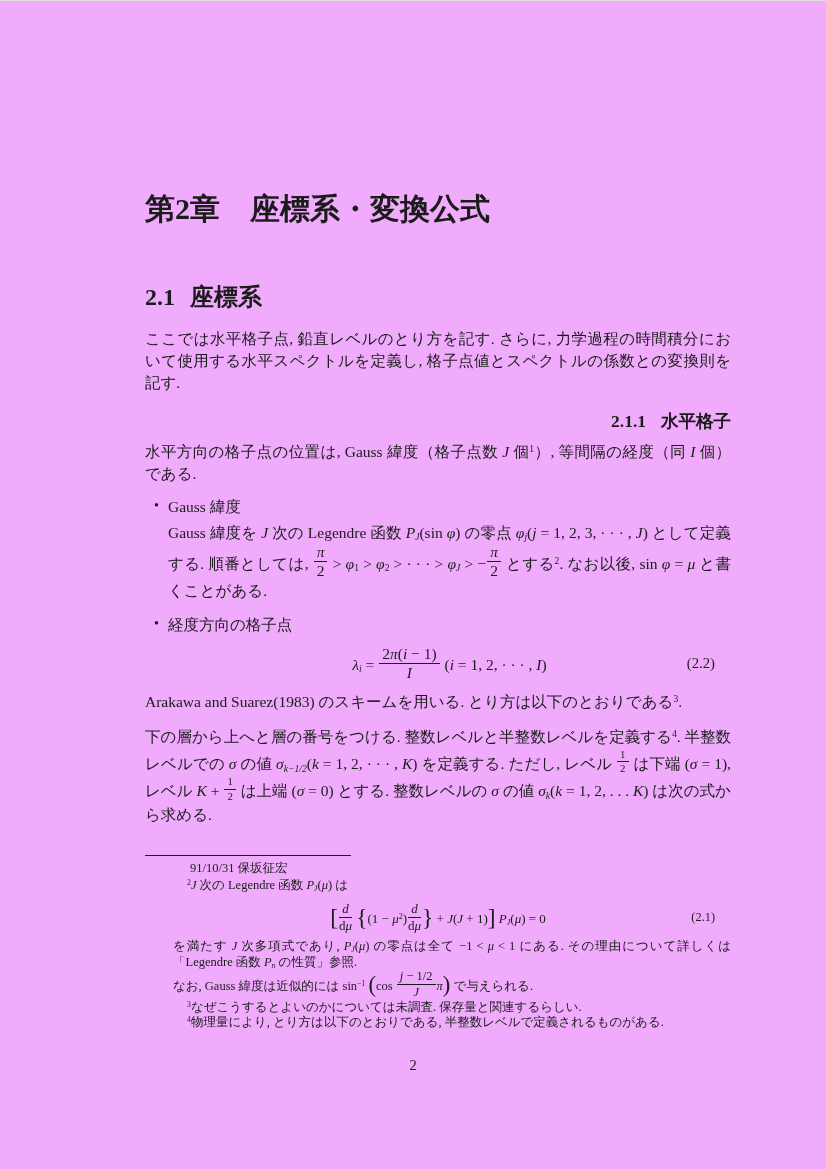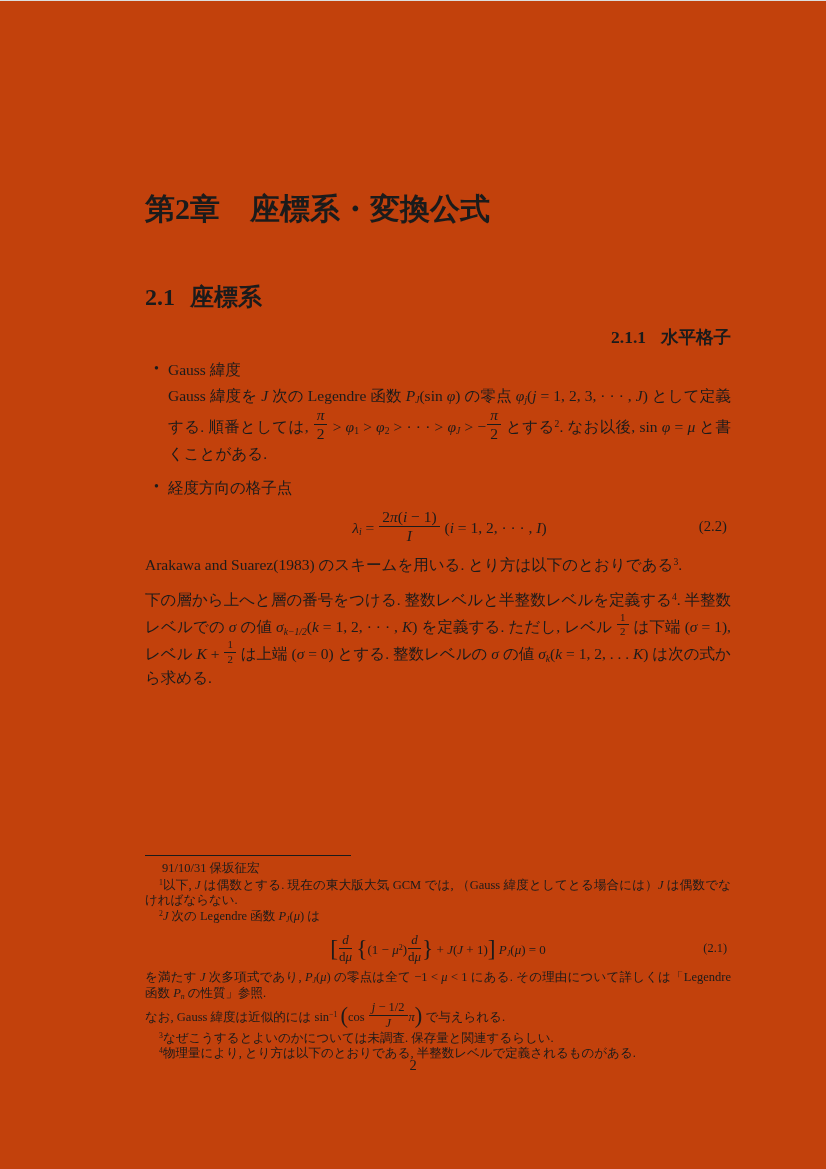--- a/index.html
+++ b/index.html
@@ -1,18 +1,18 @@
 <!DOCTYPE html>
 <html><head>
 <meta charset="utf-8">
 <style>
   html,body { margin:0; padding:0; background:#e8e8e8; }
   .page {
     position:relative; width:826px; height:1169px; margin:0 auto;
-    background:#c2410c; color:#1b1b1b; overflow:hidden;
+    background:#f0abfc; color:#1b1b1b; overflow:hidden;
     font-family:"Liberation Serif","DejaVu Serif",serif;
     border-top:1px solid #ddd;
   }
   .content { position:absolute; left:145px; top:0; width:586px; }
 
   h1.chapter { margin:190px 0 0; font-size:30px; line-height:36px; font-weight:bold; }
   h1.chapter .hnum { font-family:"Liberation Serif","DejaVu Serif",serif; }
   .htitle { font-family:"Liberation Sans","DejaVu Sans",sans-serif; }
   .ch-gap { display:inline-block; width:30px; }
   .h-gap  { display:inline-block; width:15px; }
@@ -26,54 +26,56 @@
 
   ul.bullets { list-style:none; margin:11px 0 0; padding:0 0 0 23px; font-size:15.5px; }
   ul.bullets li { position:relative; }
   ul.bullets li + li { margin-top:12px; }
   .dot { position:absolute; left:-14px; top:-1px; font-size:14px; }
   .b-head { line-height:22px; }
   .b-body { margin-top:4px; line-height:22px; text-align:justify; }
   .b-body p { margin:5px 0 0; }
 
   .eqrow { position:relative; text-align:center; margin:10px 0 10px; line-height:normal; }
-  .eqno { position:absolute; right:4px; top:50%; transform:translateY(-50%); font-size:0.95em;margin-left:8px; }
+  .eqno { position:absolute; right:16px; top:50%; transform:translateY(-50%); font-size:0.95em;margin-left:8px; }
 
   .mi { font-style:italic; }
   .mr { font-style:normal; }
   sup { font-size:0.62em; line-height:0; vertical-align:0.5em; }
   sub { font-size:0.62em; line-height:0; vertical-align:-0.25em; }
   .frac { display:inline-block; vertical-align:-0.5em; text-align:center; line-height:1.05; padding:0 1px; }
   .frac .num { display:block; border-bottom:1px solid #1b1b1b; padding:0 3px 1px; }
   .frac .den { display:block; padding-top:1px; }
   .sfrac { font-size:0.7em; vertical-align:-0.3em; }
   .big { font-size:1.8em; line-height:0; vertical-align:-0.08em; font-weight:normal; }
 
   .footnotes { position:absolute; left:145px; top:854px; width:586px; font-size:12.5px; line-height:15.5px; }
   .fnrule { width:206px; border-top:1px solid #1b1b1b; margin-bottom:5px; }
-  .fn { text-align:justify; }
+  .fn { text-align:justify;margin-left:28px; }
   .fn.indent { text-indent:14px; }
   .fn.date { text-indent:17px; margin-bottom:1px; }
   .fn-eq { margin:9px 0 7px; font-size:13px; }
 
   .pageno { position:absolute; left:0; right:0; top:1056px; text-align:center; font-size:14.5px; }
 </style>
 </head>
 <body>
 
 <div class="page">
   <div class="content">
 
     <h1 class="chapter"><span class="hnum">第2章</span><span class="ch-gap"></span><span class="htitle">座標系・変換公式</span></h1>
 
     <h2 class="section"><span class="hnum">2.1</span><span class="h-gap"></span><span class="htitle">座標系</span></h2>
 
+    <p class="body intro"><span class="mr">ここでは水平格子点, 鉛直レベルのとり方を記す. さらに, 力学過程の時間積分において使用する水平スペクトルを定義し, 格子点値とスペクトルの係数との変換則を記す.</span></p>
 
     <h3 class="subsection"><span class="hnum">2.1.1</span><span class="h-gap"></span><span class="htitle">水平格子</span></h3>
 
+    <p class="body"><span class="mr">水平方向の格子点の位置は, Gauss 緯度（格子点数 </span><span class="mi">J</span><span class="mr"> 個</span><sup>1</sup><span class="mr">）, 等間隔の経度（同 </span><span class="mi">I</span><span class="mr"> 個）である.</span></p>
 
     <ul class="bullets">
       <li>
         <div class="b-head"><span class="dot">•</span><span><span class="mr">Gauss 緯度</span></span></div>
         <div class="b-body"><span class="mr">Gauss 緯度を </span><span class="mi">J</span><span class="mr"> 次の Legendre 函数 </span><span class="mi">P</span><sub class="mi">J</sub><span class="mr">(sin </span><span class="mi">φ</span><span class="mr">) の零点 </span><span class="mi">φ</span><sub class="mi">j</sub><span class="mr">(</span><span class="mi">j</span><span class="mr"> = 1, 2, 3, · · · , </span><span class="mi">J</span><span class="mr">) として定義する. 順番としては, </span><span class="frac"><span class="num"><span class="mi">π</span></span><span class="den"><span class="mr">2</span></span></span><span class="mr"> &gt; </span><span class="mi">φ</span><sub>1</sub><span class="mr"> &gt; </span><span class="mi">φ</span><sub>2</sub><span class="mr"> &gt; · · · &gt; </span><span class="mi">φ</span><sub class="mi">J</sub><span class="mr"> &gt; −</span><span class="frac"><span class="num"><span class="mi">π</span></span><span class="den"><span class="mr">2</span></span></span><span class="mr"> とする</span><sup>2</sup><span class="mr">.  なお以後, sin </span><span class="mi">φ</span><span class="mr"> = </span><span class="mi">μ</span><span class="mr"> と書くことがある.</span></div>
       </li>
       <li>
         <div class="b-head"><span class="dot">•</span><span><span class="mr">経度方向の格子点</span></span></div>
         <div class="b-body">
           <div class="eqrow">
@@ -87,21 +89,20 @@
 
     <p class="body"><span class="mr">Arakawa and Suarez(1983) のスキームを用いる. とり方は以下のとおりである</span><sup>3</sup><span class="mr">.</span></p>
 
     <p class="body levels"><span class="mr">下の層から上へと層の番号をつける. 整数レベルと半整数レベルを定義する</span><sup>4</sup><span class="mr">.  半整数レベルでの </span><span class="mi">σ</span><span class="mr"> の値 </span><span class="mi">σ</span><sub class="mi">k−1/2</sub><span class="mr">(</span><span class="mi">k</span><span class="mr"> = 1, 2, · · · , </span><span class="mi">K</span><span class="mr">) を定義する. ただし, レベル </span><span class="frac sfrac"><span class="num"><span class="mr">1</span></span><span class="den"><span class="mr">2</span></span></span><span class="mr"> は下端 (</span><span class="mi">σ</span><span class="mr"> = 1), レベル </span><span class="mi">K</span><span class="mr"> + </span><span class="frac sfrac"><span class="num"><span class="mr">1</span></span><span class="den"><span class="mr">2</span></span></span><span class="mr"> は上端 (</span><span class="mi">σ</span><span class="mr"> = 0) とする. 整数レベルの </span><span class="mi">σ</span><span class="mr"> の値 </span><span class="mi">σ</span><sub class="mi">k</sub><span class="mr">(</span><span class="mi">k</span><span class="mr"> = 1, 2, . . . </span><span class="mi">K</span><span class="mr">) は次の式から求める.</span></p>
 
   </div>
 
   <div class="footnotes">
     <div class="fnrule"></div>
     <div class="fn date">91/10/31 保坂征宏</div>
-    <div class="fn indent"><sup>1</sup><span class="mr">以下, </span><span class="mi">J</span><span class="mr"> は偶数とする. 現在の東大版大気 GCM では, （Gauss 緯度としてとる場合には）</span><span class="mi">J</span><span class="mr"> は偶数でなければならない.</span></div>
     <div class="fn indent"><sup>2</sup><span class="mi">J</span><span class="mr"> 次の Legendre 函数 </span><span class="mi">P</span><sub class="mi">J</sub><span class="mr">(</span><span class="mi">μ</span><span class="mr">) は</span></div>
     <div class="eqrow fn-eq">
       <span class="eq"><span class="big">[</span><span class="frac"><span class="num"><span class="mi">d</span></span><span class="den"><span class="mr">d</span><span class="mi">μ</span></span></span><span class="mr"> </span><span class="big">{</span><span class="mr">(1 − </span><span class="mi">μ</span><sup>2</sup><span class="mr">)</span><span class="frac"><span class="num"><span class="mi">d</span></span><span class="den"><span class="mr">d</span><span class="mi">μ</span></span></span><span class="big">}</span><span class="mr"> + </span><span class="mi">J</span><span class="mr">(</span><span class="mi">J</span><span class="mr"> + 1)</span><span class="big">]</span><span class="mr"> </span><span class="mi">P</span><sub class="mi">J</sub><span class="mr">(</span><span class="mi">μ</span><span class="mr">) = 0</span></span>
       <span class="eqno">(2.1)</span>
     </div>
     <div class="fn"><span class="mr">を満たす </span><span class="mi">J</span><span class="mr"> 次多項式であり, </span><span class="mi">P</span><sub class="mi">J</sub><span class="mr">(</span><span class="mi">μ</span><span class="mr">) の零点は全て −1 &lt; </span><span class="mi">μ</span><span class="mr"> &lt; 1 にある. その理由について詳しくは「Legendre 函数 </span><span class="mi">P</span><sub class="mi">n</sub><span class="mr"> の性質」参照.</span></div>
     <div class="fn"><span class="mr">なお, Gauss 緯度は近似的には sin</span><sup>−1</sup><span class="mr"> </span><span class="big">(</span><span class="mr">cos </span><span class="frac"><span class="num"><span class="mi">j</span><span class="mr"> − 1/2</span></span><span class="den"><span class="mi">J</span></span></span><span class="mi">π</span><span class="big">)</span><span class="mr"> で与えられる.</span></div>
     <div class="fn indent"><sup>3</sup><span class="mr">なぜこうするとよいのかについては未調査. 保存量と関連するらしい.</span></div>
     <div class="fn indent"><sup>4</sup><span class="mr">物理量により, とり方は以下のとおりである, 半整数レベルで定義されるものがある.</span></div>
   </div>

